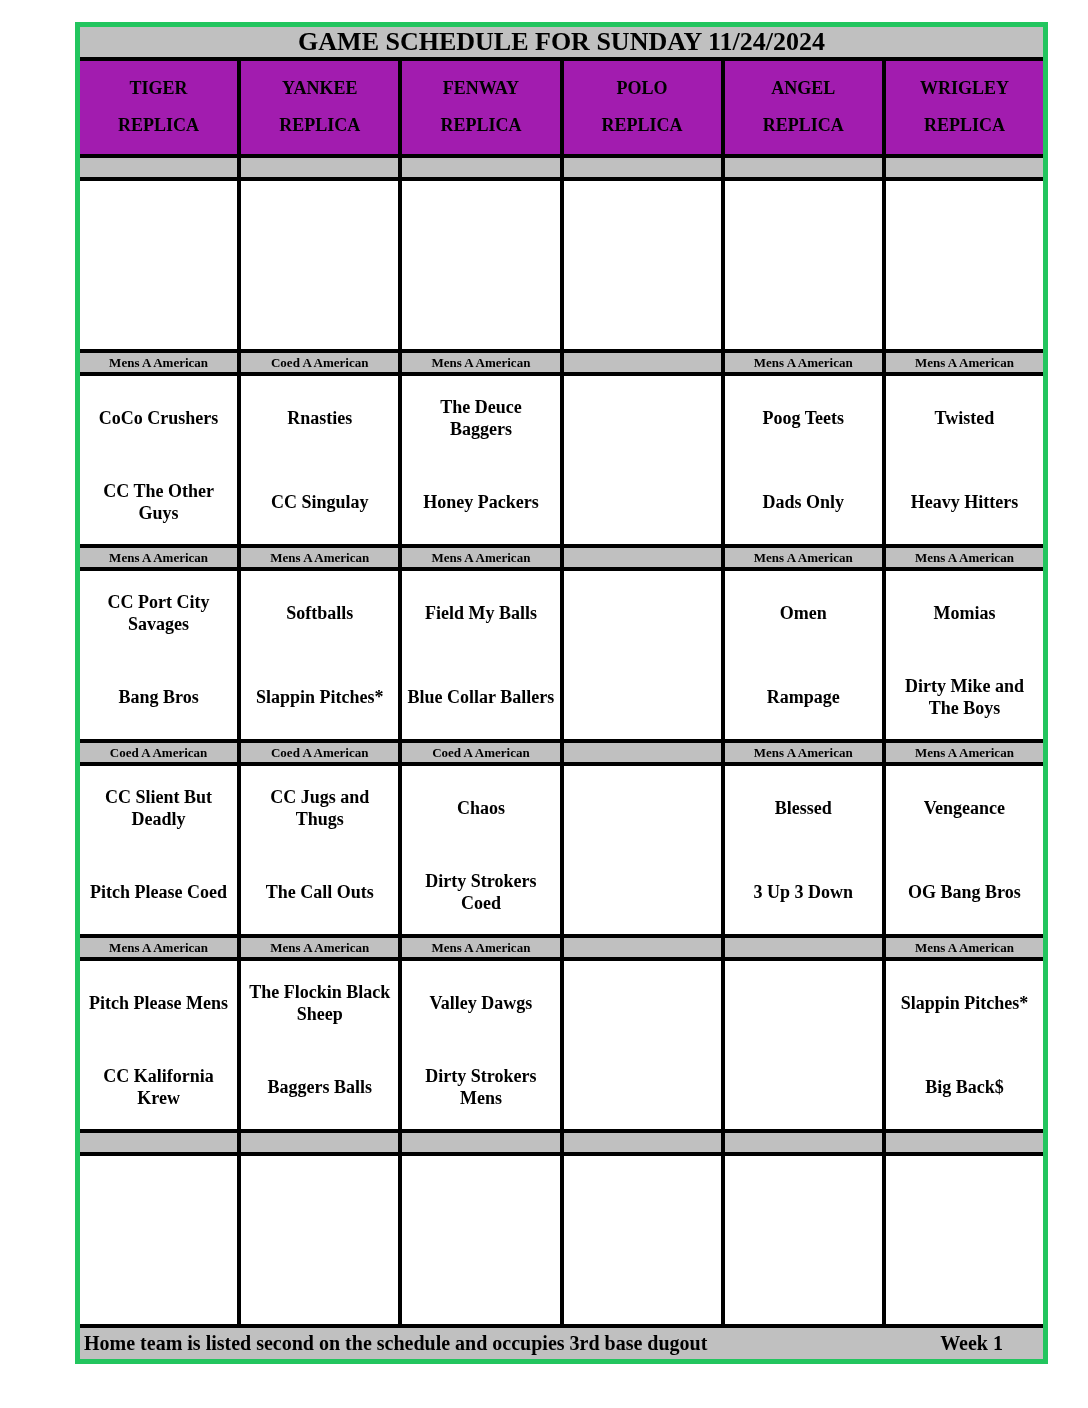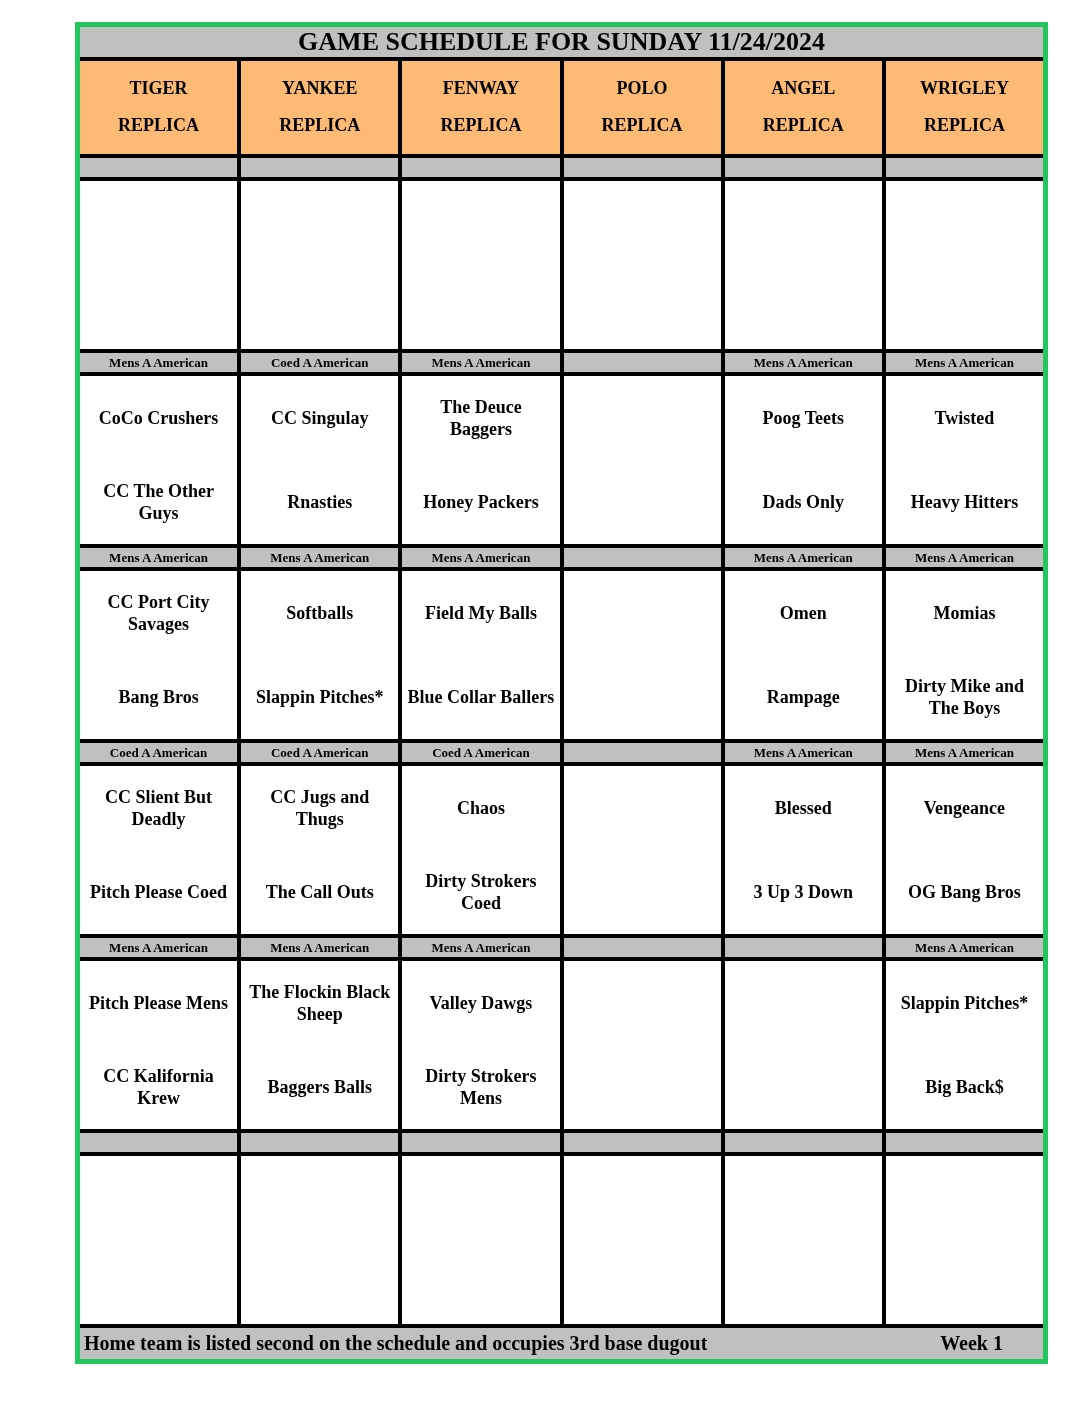--- a/index.html
+++ b/index.html
@@ -32,21 +32,21 @@
     grid-column: 1 / -1;
     background: #c0c0c0;
     display: flex;
     align-items: center;
     justify-content: center;
     font-weight: bold;
     font-size: 26px;
     letter-spacing: 0px;
   }
   .head {
-    background: #fdba74;
+    background: #a21caf;
     display: flex;
     flex-direction: column;
     align-items: center;
     padding-top: 17px;
     gap: 16px;
     font-weight: bold;
     font-size: 18px;
   }
   .band {
     background: #c0c0c0;
@@ -175,22 +175,22 @@
       <div class="band">Coed A American</div>
       <div class="band">Mens A American</div>
       <div class="band"></div>
       <div class="band">Mens A American</div>
       <div class="band">Mens A American</div>
       <div class="block">
         <div class="team">CoCo Crushers</div>
         <div class="team">CC The Other Guys</div>
       </div>
       <div class="block">
+        <div class="team">Rnasties</div>
         <div class="team">CC Singulay</div>
-        <div class="team">Rnasties</div>
       </div>
       <div class="block">
         <div class="team">The Deuce Baggers</div>
         <div class="team">Honey Packers</div>
       </div>
       <div class="block">
         <div class="team"></div>
         <div class="team"></div>
       </div>
       <div class="block">

